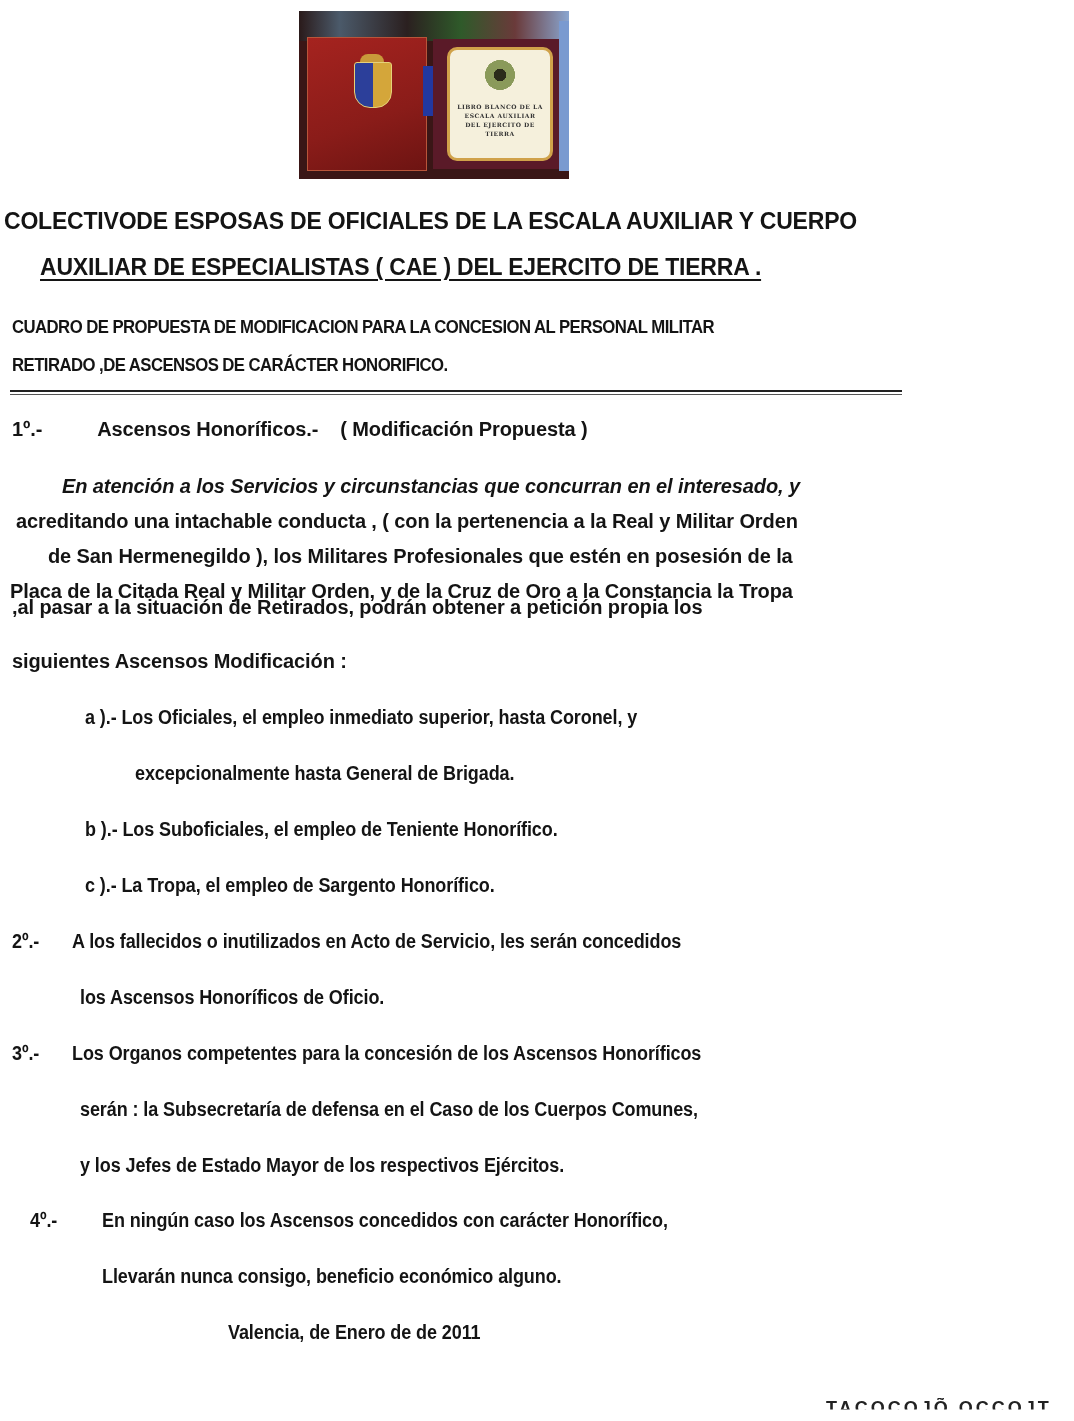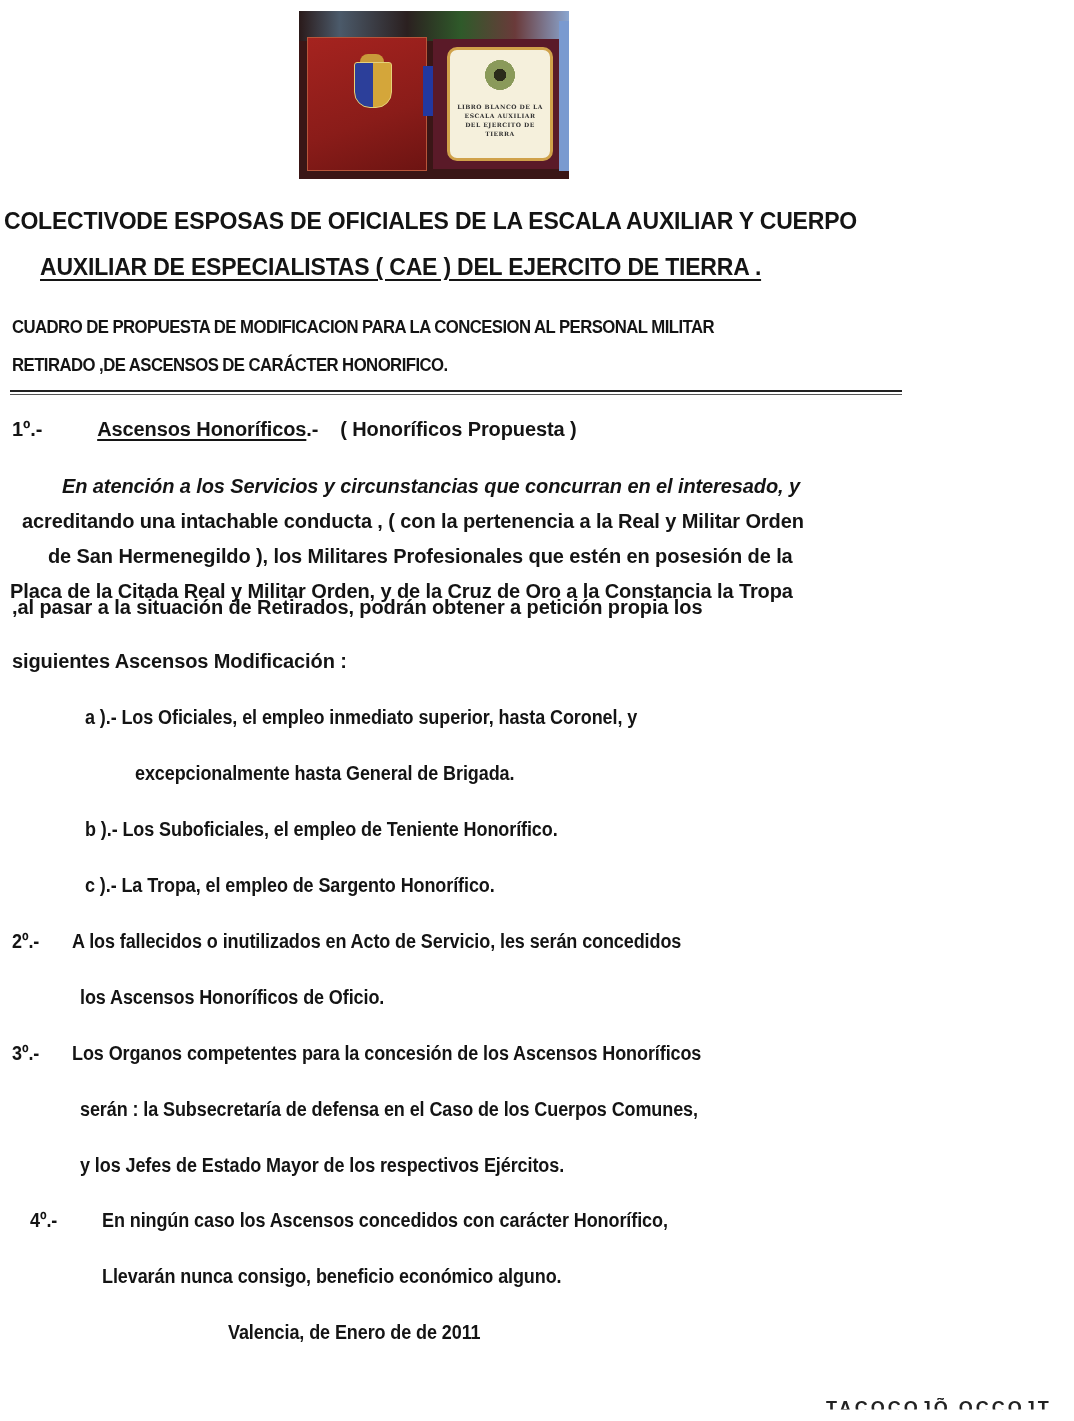--- a/index.html
+++ b/index.html
@@ -48,21 +48,21 @@
     position:absolute; left:12px; font-size:18px; font-weight:bold; letter-spacing:-0.6px; white-space:nowrap;
     transform: scaleX(0.93); transform-origin: left;
   }
   .s1 { top:317px; }
   .s2 { top:355px; }
   .rule { position:absolute; left:10px; top:390px; width:892px; height:0; border-top:2px solid #222; }
   .rule2 { position:absolute; left:10px; top:394px; width:892px; height:0; border-top:1px solid #555; }
 
   .line { position:absolute; font-size:20px; font-weight:bold; white-space:nowrap; letter-spacing:-0.1px; }
   .cond { transform: scaleX(0.9); transform-origin:left; }
-  .u { text-decoration: underline; text-decoration-thickness:2px; text-underline-offset:3px;margin-left:44px; }
+  .u { text-decoration-thickness:2px; text-underline-offset:3px;margin-left:44px; }
   .scan-junk { position:absolute; left:826px; top:1398px; font-size:18px; font-weight:bold; letter-spacing:3px; color:#222; white-space:nowrap; clip-path: inset(0 0 45% 0); }
 </style>
 </head>
 <body>
 
 <div class="photo">
   <div class="bg-top"></div>
   <div class="book-left">
     <div class="crown"></div>
     <div class="shield"></div>
@@ -79,25 +79,25 @@
 <div class="heading h1">COLECTIVODE ESPOSAS DE OFICIALES DE LA ESCALA AUXILIAR Y CUERPO</div>
 <div class="heading h2">AUXILIAR DE ESPECIALISTAS ( CAE ) DEL EJERCITO DE TIERRA .</div>
 <div class="sub s1">CUADRO DE PROPUESTA  DE MODIFICACION PARA LA CONCESION AL PERSONAL MILITAR</div>
 <div class="sub s2">RETIRADO ,DE ASCENSOS DE CARÁCTER  HONORIFICO.</div>
 <div class="rule"></div>
 <div class="rule2"></div>
 
 <div class="line" style="left:12px; top:418px;">
   <span>1º.-</span>&nbsp;
   <span class="u">Ascensos Honoríficos</span><span>.-</span>&nbsp;&nbsp;&nbsp;
-  <span>( Honoríficos Propuesta )</span>
+  <span>( Modificación Propuesta )</span>
 </div>
 
 <div class="line" style="left:62px; top:475px;font-style:italic;">En atención a los  Servicios y circunstancias que  concurran en el interesado,   y</div>
-<div class="line" style="left:22px; top:510px;">acreditando una intachable  conducta , ( con la pertenencia a la Real y  Militar  Orden</div>
+<div class="line" style="left:16px; top:510px;">acreditando una intachable  conducta , ( con la pertenencia a la Real y  Militar  Orden</div>
 <div class="line" style="left:12px; top:545px;margin-left:36px;">de  San  Hermenegildo ),  los  Militares  Profesionales  que estén en posesión de la</div>
 <div class="line" style="left:10px; top:580px;">Placa de la Citada Real y Militar Orden, y de la Cruz de Oro a la Constancia la Tropa</div>
 <div class="line" style="left:12px; top:596px;">,al  pasar  a  la situación de Retirados, podrán obtener  a petición  propia los</div>
 <div class="line" style="left:12px; top:650px;">siguientes  Ascensos  Modificación :</div>
 
 <div class="line cond" style="left:85px; top:706px;">a ).- Los Oficiales, el empleo inmediato superior, hasta Coronel, y</div>
 <div class="line cond" style="left:135px; top:762px;">excepcionalmente hasta General de Brigada.</div>
 <div class="line cond" style="left:85px; top:818px;">b ).- Los Suboficiales, el empleo de Teniente Honorífico.</div>
 <div class="line cond" style="left:85px; top:874px;">c ).-  La Tropa, el empleo de Sargento Honorífico.</div>
 

